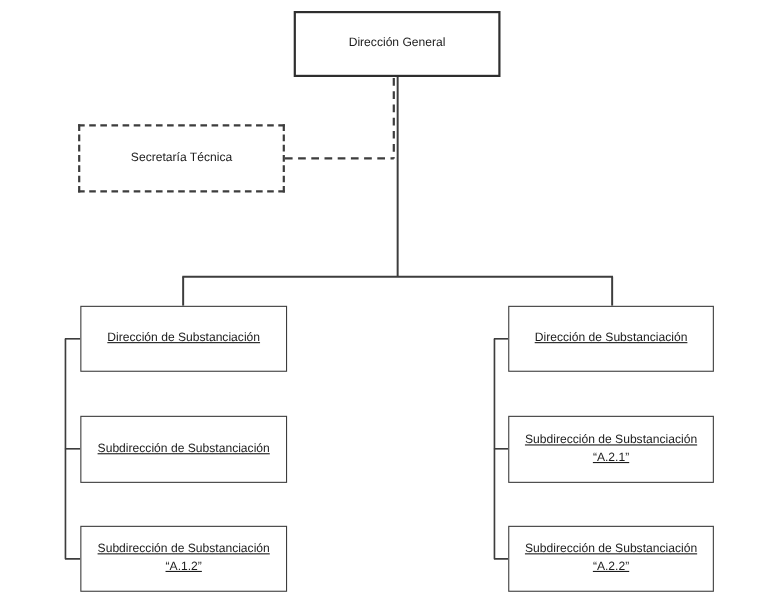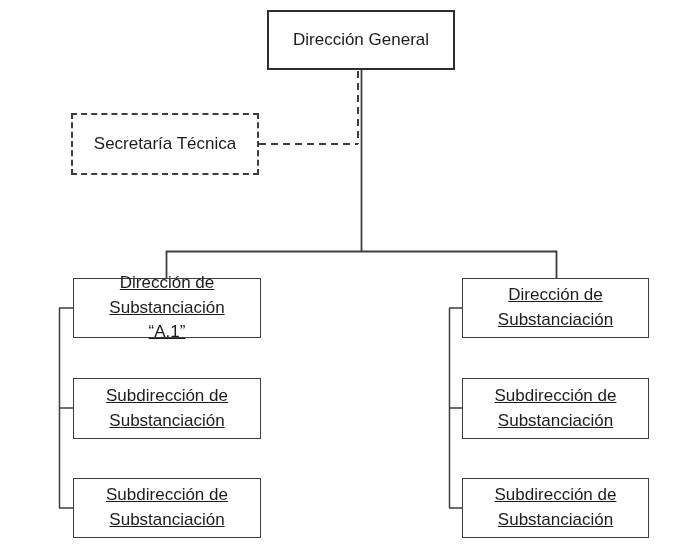--- a/index.html
+++ b/index.html
@@ -35,21 +35,21 @@
   }
   .box {
     position: absolute;
     box-sizing: border-box;
     background: #ffffff;
     display: flex;
     flex-direction: column;
     justify-content: center;
     align-items: center;
     text-align: center;
-    font-size: 17px;
+    font-size: 11px;
     line-height: 1.45;
     color: #1c1c1c;
   }
   .box.solid {
     border: 1.5px solid #3d3d3d;
     text-decoration: underline;
   }
   .box.root {
     border: 2px solid #2e2e2e;
   }
@@ -90,36 +90,38 @@
   <div class="box root" style="left:267px; top:10px; width:188px; height:60px;">
     <div class="line">Dirección General</div>
   </div>
 
   <div class="box dashed" style="left:71px; top:113px; width:188px; height:62px;align-items:center;">
     <div class="line">Secretaría Técnica</div>
   </div>
 
   <div class="box solid" style="left:73px; top:278px; width:188px; height:60px;">
     <div class="line">Dirección de Substanciación</div>
-    <div class="line">“A.1”</div>
   </div>
 
   <div class="box solid" style="left:73px; top:378px; width:188px; height:61px;">
     <div class="line">Subdirección de Substanciación</div>
   </div>
 
   <div class="box solid" style="left:73px; top:478px; width:188px; height:60px;">
     <div class="line">Subdirección de Substanciación</div>
+    <div class="line">“A.1.2”</div>
   </div>
 
   <div class="box solid" style="left:462px; top:278px; width:187px; height:60px;">
     <div class="line">Dirección de Substanciación</div>
   </div>
 
   <div class="box solid" style="left:462px; top:378px; width:187px; height:61px;">
     <div class="line">Subdirección de Substanciación</div>
+    <div class="line">“A.2.1”</div>
   </div>
 
   <div class="box solid" style="left:462px; top:478px; width:187px; height:60px;">
     <div class="line">Subdirección de Substanciación</div>
+    <div class="line">“A.2.2”</div>
   </div>
 
 </div>
 
 </body></html>

